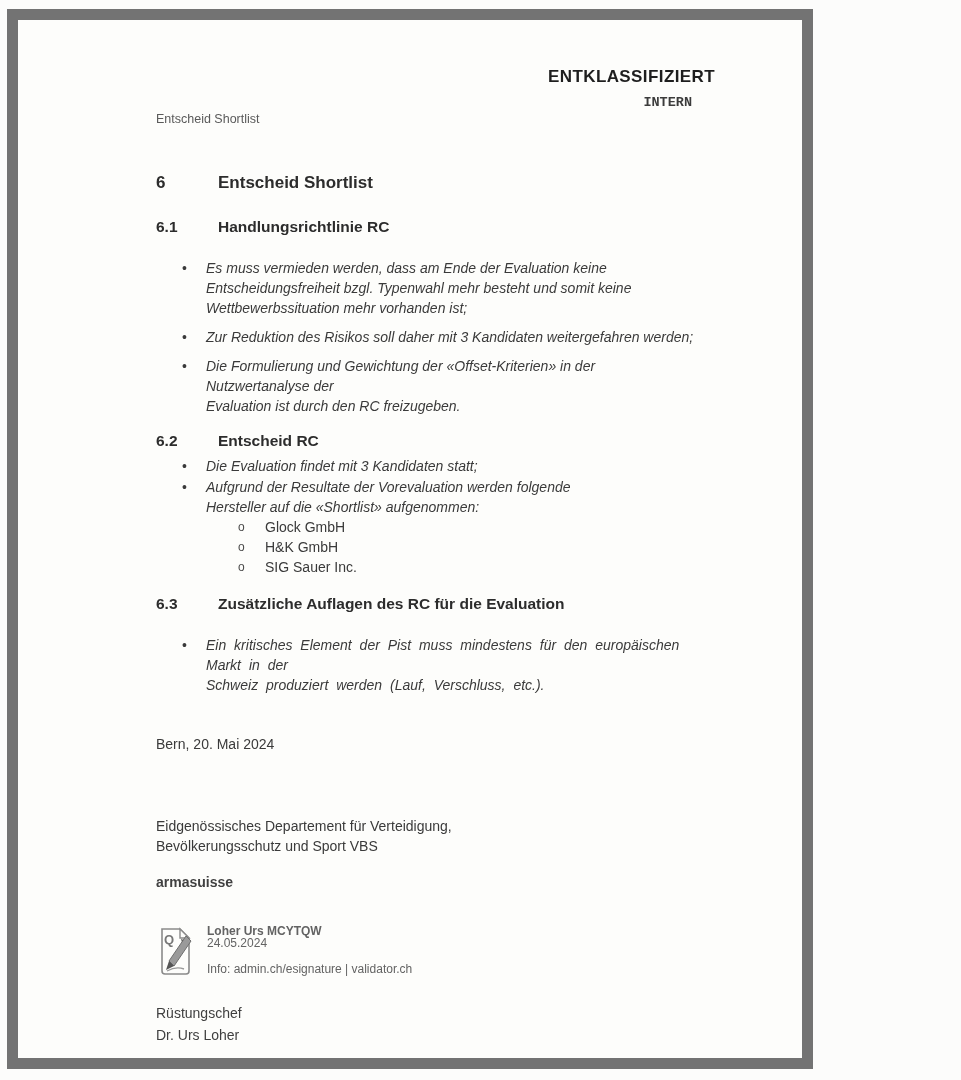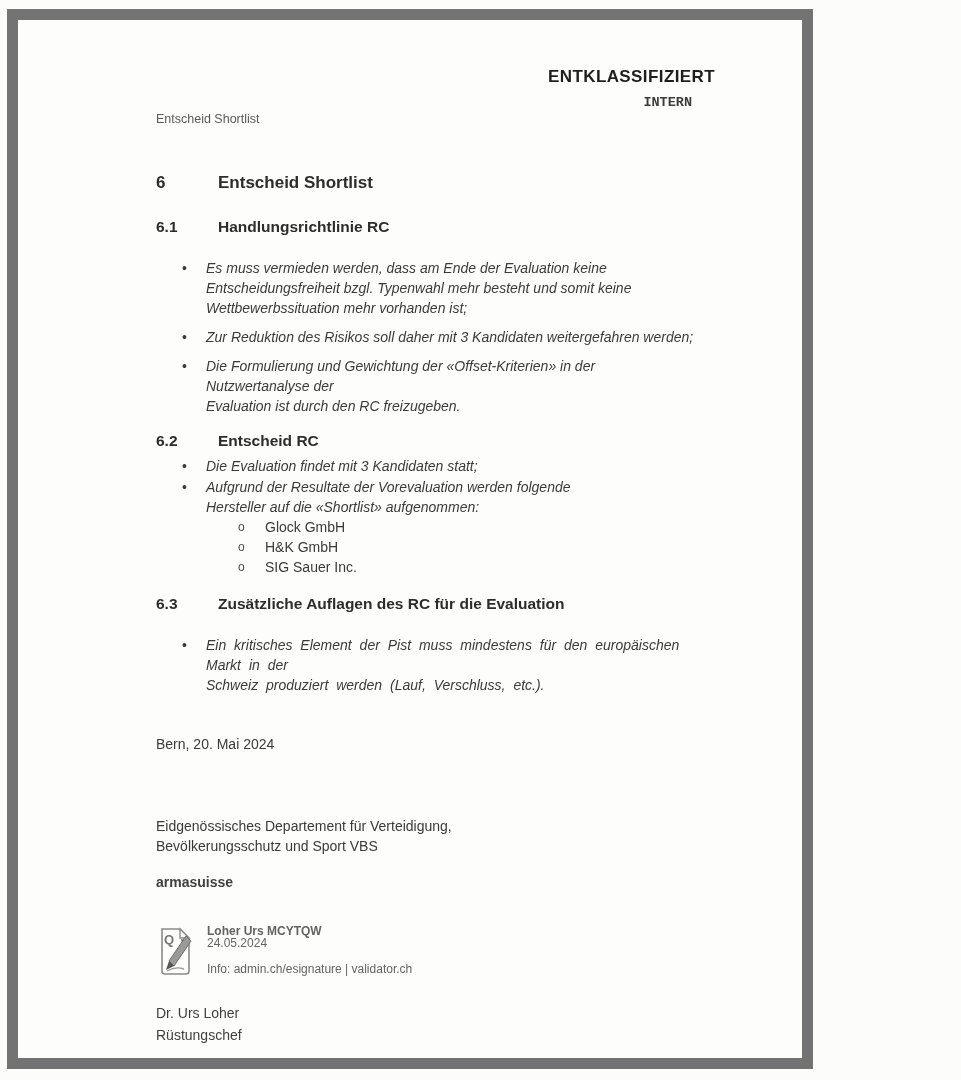--- a/index.html
+++ b/index.html
@@ -233,18 +233,18 @@
         <path d="M9 49 Q18 44 26 47" fill="none" stroke="#9a9a9a" stroke-width="1.4"></path>
       </svg>
       <div class="sig-text">
         <div class="stamp-name">Loher Urs MCYTQW</div>
         <div class="stamp-date">24.05.2024</div>
         <div class="stamp-info">Info: admin.ch/esignature | validator.ch</div>
       </div>
     </div>
 
     <div class="signer">
+      <div>Rüstungschef</div>
       <div>Dr. Urs Loher</div>
-      <div>Rüstungschef</div>
     </div>
 
   </div>
 </div>
 
 </body></html>

